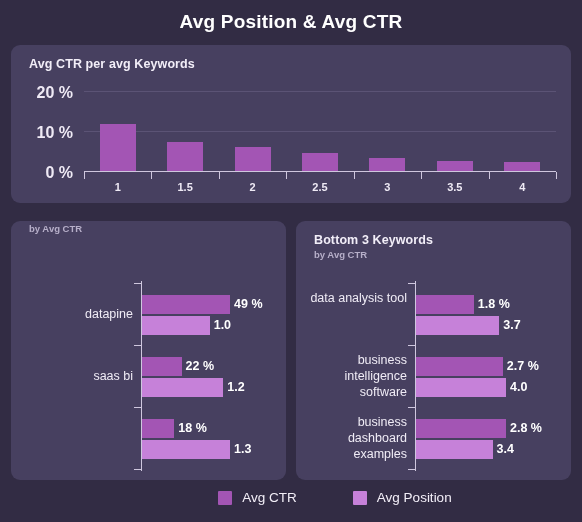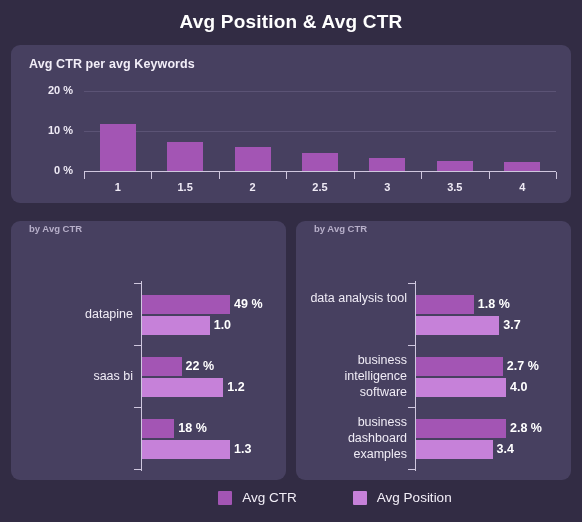--- a/index.html
+++ b/index.html
@@ -55,21 +55,21 @@
     padding: 2px 0 0 18px;
     font-weight: bold;
   }
   .col-chart {
     position: absolute;
     left: 0; top: 0;
     width: 560px; height: 158px;
   }
   .y-label {
     position: absolute;
-    font-size: 11px;
+    font-size: 16px;
     font-weight: bold;
     color: #efeaf5;
     text-align: right;
     width: 48px;
   }
   .gridline {
     position: absolute;
     height: 1px;
     background: #5b5375;
     left: 73px;
@@ -242,20 +242,21 @@
         <div class="kw-tick" style="left: 123px; top: 134px;"></div>
         <div class="kw-tick" style="left: 123px; top: 196px;"></div>
         <div class="kw-bar ctr" style="left: 131px; top: 146px; width: 32.3265px; background: rgb(163, 85, 180);"></div>
         <div class="kw-val" style="left: 167.327px; top: 146px;">18 %</div>
         <div class="kw-bar pos" style="left: 131px; top: 167px; width: 88px; background: rgb(198, 129, 217);"></div>
         <div class="kw-val" style="left: 223px; top: 167px;">1.3</div>
       </div>
   </div>
 
   <div class="panel" id="panel-right">
+    <div class="panel-title">Bottom 3 Keywords</div>
     <div class="panel-sub">by Avg CTR</div>
     <div class="kw-chart" id="kw-chart-right">
         <div class="kw-axis" style="left: 119px;"></div>
         <div class="kw-tick" style="left: 112px; top: 10px;"></div>
         <div class="kw-cat-label" style="left: 8px; width: 103px; text-align: right; top: 17px;">data analysis tool</div>
         <div class="kw-bar ctr" style="left: 120px; top: 22px; width: 57.8571px; background: rgb(163, 85, 180);"></div>
         <div class="kw-val" style="left: 181.857px; top: 22px;">1.8 %</div>
         <div class="kw-bar pos" style="left: 120px; top: 43px; width: 83.25px; background: rgb(198, 129, 217);"></div>
         <div class="kw-val" style="left: 207.25px; top: 43px;">3.7</div>
         <div class="kw-tick" style="left: 112px; top: 72px;"></div>

